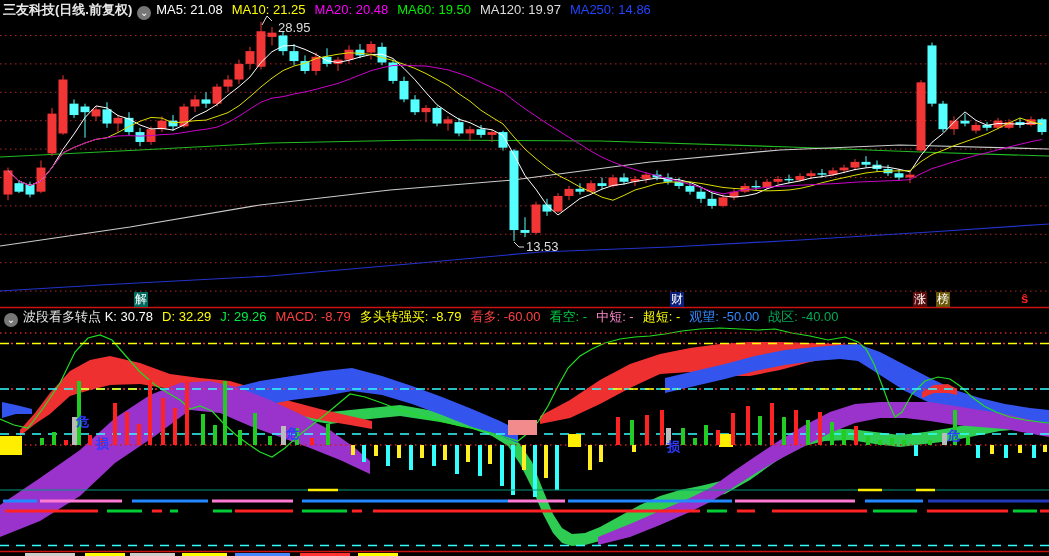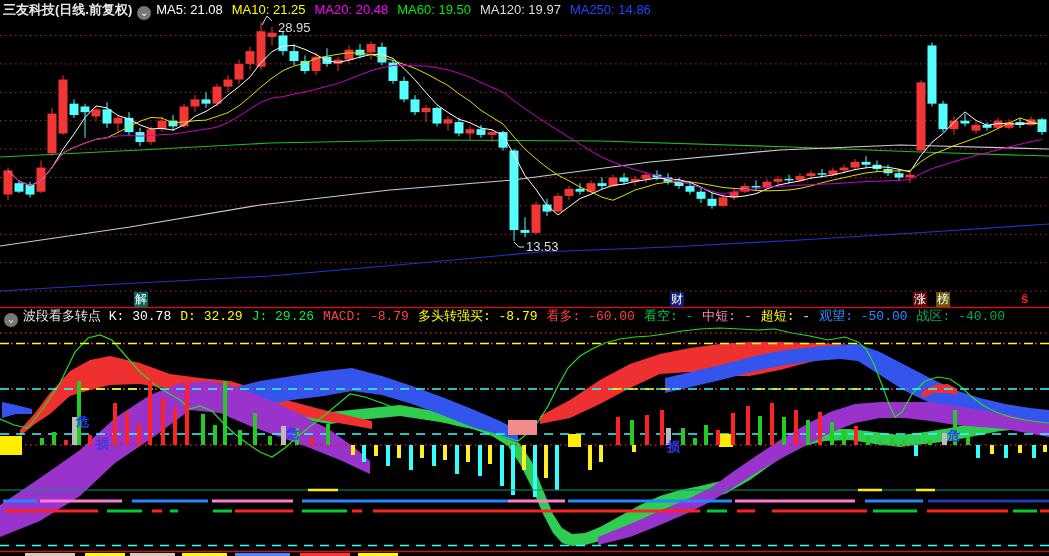--- a/index.html
+++ b/index.html
@@ -1,20 +1,20 @@
 <!DOCTYPE html>
 <html><head>
 <meta charset="utf-8">
 <style>
   html,body{margin:0;padding:0;background:#000;}
   #app{position:relative;width:1049px;height:556px;background:#000;overflow:hidden;
        font-family:"Liberation Sans",sans-serif;}
   .hdr{position:absolute;left:0;width:100%;white-space:nowrap;font-size:13px;line-height:18px;}
   #top-hdr{top:1px;}
-  #bot-hdr{top:308px;font-family:Liberation Mono, monospace;}
+  #bot-hdr{top:308px;}
   .sym{color:#e8e8e8;margin-left:3px;font-weight:bold;}
   .circ{display:inline-block;width:14px;height:14px;border-radius:50%;background:#777;
         color:#fff;font-size:10px;line-height:13px;text-align:center;vertical-align:-2px;
         margin:0 5px;}
   .mi{margin-right:9px;}
   svg{position:absolute;left:0;top:0;}
   .chip{position:absolute;top:292px;height:15px;font-size:12px;line-height:15px;
         color:#fff;padding:0 1px;}
   .dollar{position:absolute;top:291px;font-size:13px;font-weight:bold;color:#ff2222;}
   .cutstrip{position:absolute;top:553px;left:0;width:100%;height:3px;}

